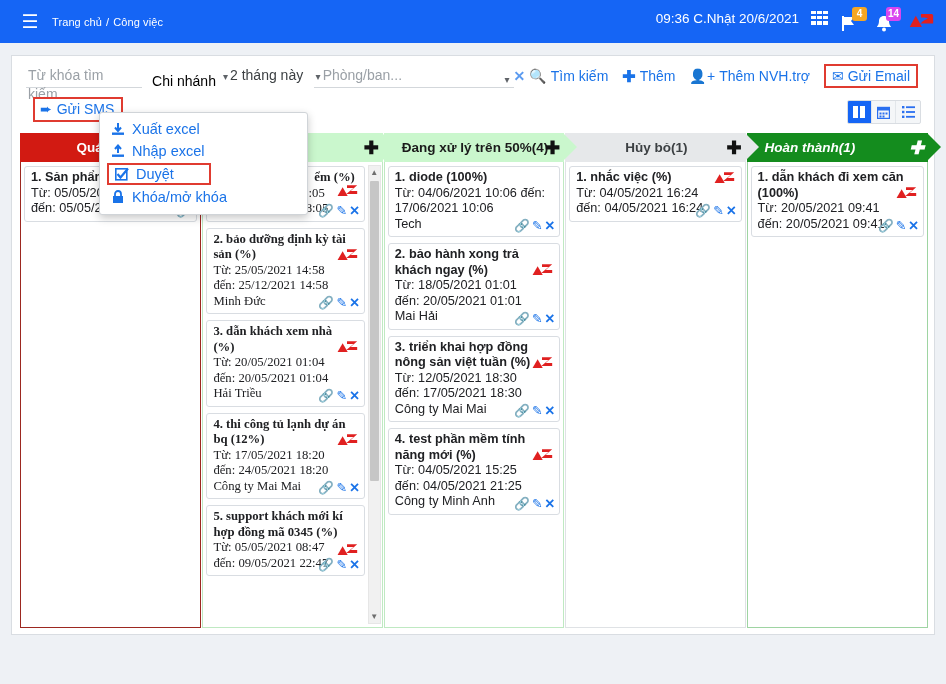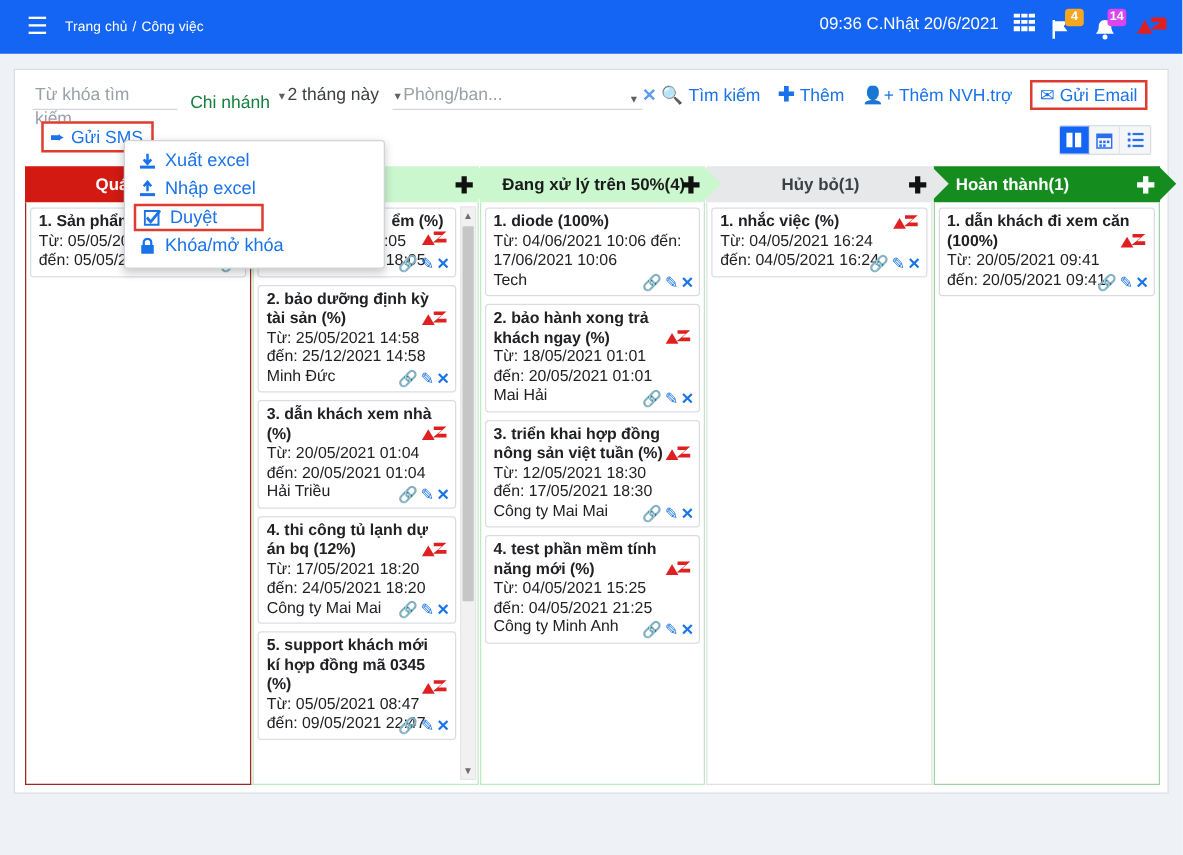--- a/index.html
+++ b/index.html
@@ -51,21 +51,21 @@
   
   .filterrow {
     position: absolute; left: 0; top: 0; width: 100%; height: 40px;
     display: flex; align-items: center; padding: 0 14px; gap: 0;
   }
   .fld {
     font-size: 14px; color: #9aa0a6; border-bottom: 1px solid #d3d7db;
     padding: 2px 2px 4px 2px; height: 24px; line-height: 19px;
   }
   .fld.kw { width: 118px; }
-  .fld.branch { color: #15803d; width: 80px; border-bottom: none; padding-left: 10px; margin-top: 11px;}
+  .fld.branch { color: #000000; width: 80px; border-bottom: none; padding-left: 10px; margin-top: 11px;}
   .fld.month { color: #3c4043; width: 88px; border-bottom: none; }
   .fld.dept { width: 200px; margin-left: 6px; flex: 0 0 200px; }
   .caret { display: inline-block; color: #5f6368; font-size: 10px; margin-right: 2px; }
   .caret.right { float: right; margin-top: 4px; }
   .acts { margin-left: auto; display: flex; align-items: center; gap: 14px; }
   .act { font-size: 14px; color: #1a73e8; display: flex; align-items: center; gap: 4px; cursor: pointer; white-space: nowrap; }
   .act .gl { font-size: 14px; }
   .act.boxed { border: 2px solid #e03b30; padding: 2px 6px; margin-right: 2px; }
 
   
@@ -100,21 +100,21 @@
   .colhead .plus { position: absolute; right: 4px; font-size: 18px; font-weight: bold; line-height: 1; cursor: pointer; }
   .colhead::after {
     content: ""; position: absolute; right: -13px; top: 0;
     border-top: 14.5px solid transparent; border-bottom: 14.5px solid transparent;
     border-left: 14px solid var(--arrow); z-index: 2;
   }
   .colhead.h0 { background: #d21a12; color: #fff; --arrow: #d21a12; }
   .colhead.h1 { background: #caf7cd; color: #1b1b1b; --arrow: #caf7cd; }
   .colhead.h2 { background: #caf7cd; color: #1b1b1b; --arrow: #caf7cd; }
   .colhead.h3 { background: #e6e8ea; color: #3c4043; --arrow: #e6e8ea; }
-  .colhead.h4 { background: #148c1e; color: #fff; --arrow: #148c1e; }
+  .colhead.h4 { background: #148c1e; color: #fff; font-style: italic; --arrow: #148c1e; }
   .colhead.h0 .plus, .colhead.h4 .plus { color: #fff; }
   .colhead.h1 .plus, .colhead.h2 .plus, .colhead.h3 .plus { color: #111; }
 
   .colbody { flex: 1; position: relative; overflow: hidden; padding: 4px 3px 0 3px; }
   .colbody.b0 { border: 1px solid #9c2820; border-top: none; background: #fff; }
   .colbody.b1 { border: 1px solid #bfe9c2; border-top: none; background: #fff; }
   .colbody.b2 { border: 1px solid #bfe9c2; border-top: none; background: #fff; }
   .colbody.b3 { border: 1px solid #dfe2e5; border-top: none; background: #fff; }
   .colbody.b4 { border: 1px solid #9ed4a2; border-top: none; background: #fff; }
 
@@ -287,21 +287,21 @@
           </div>
         </div>
       </div>
 
       <div class="col c1">
         <div class="colhead h1">
           <span class="lbl"></span>
           <span class="plus">✚</span>
         </div>
         <div class="colbody b1">
-          <div style="position:absolute;left:3px;right:17px;top:4px;bottom:0;">
+          <div style="position:absolute;left:3px;right:17px;top:4px;bottom:0;font-family:Liberation Serif, serif;">
             <div class="card">
               <div class="title" style="text-align:right;">ểm (%)</div>
               <div class="meta" style="text-align:right;padding-right:34px;">3:05</div>
               <div class="meta">đến: 31/05/2021 18:05</div>
               <svg class="azmark" viewBox="0 0 30 22" style="top:16px;">
                   <path d="M2 18 L9 6 L16 18 Z" fill="#e02020"></path>
                   <path d="M15 3 L29 3 L20 11 L29 11 L29 15 L14 15 L24 7 L15 7 Z" fill="#e02020"></path>
                 </svg>
               <div class="cardicons">
                 <span class="ci" style="color:#3b7ddd;">🔗</span>

